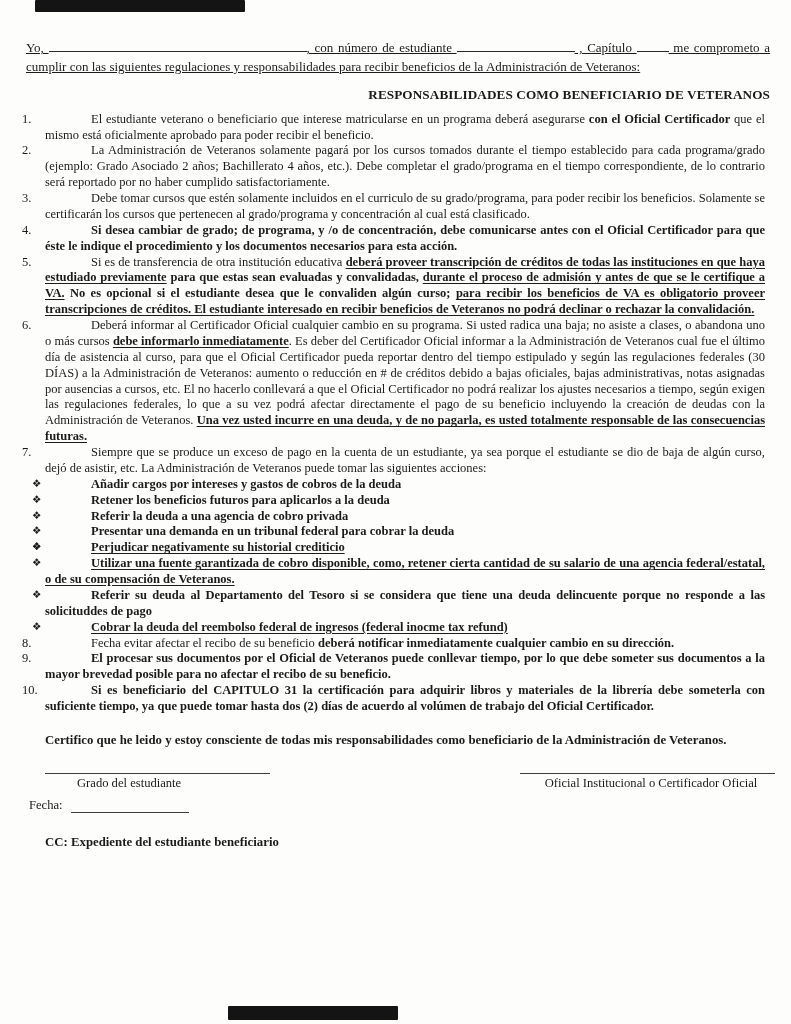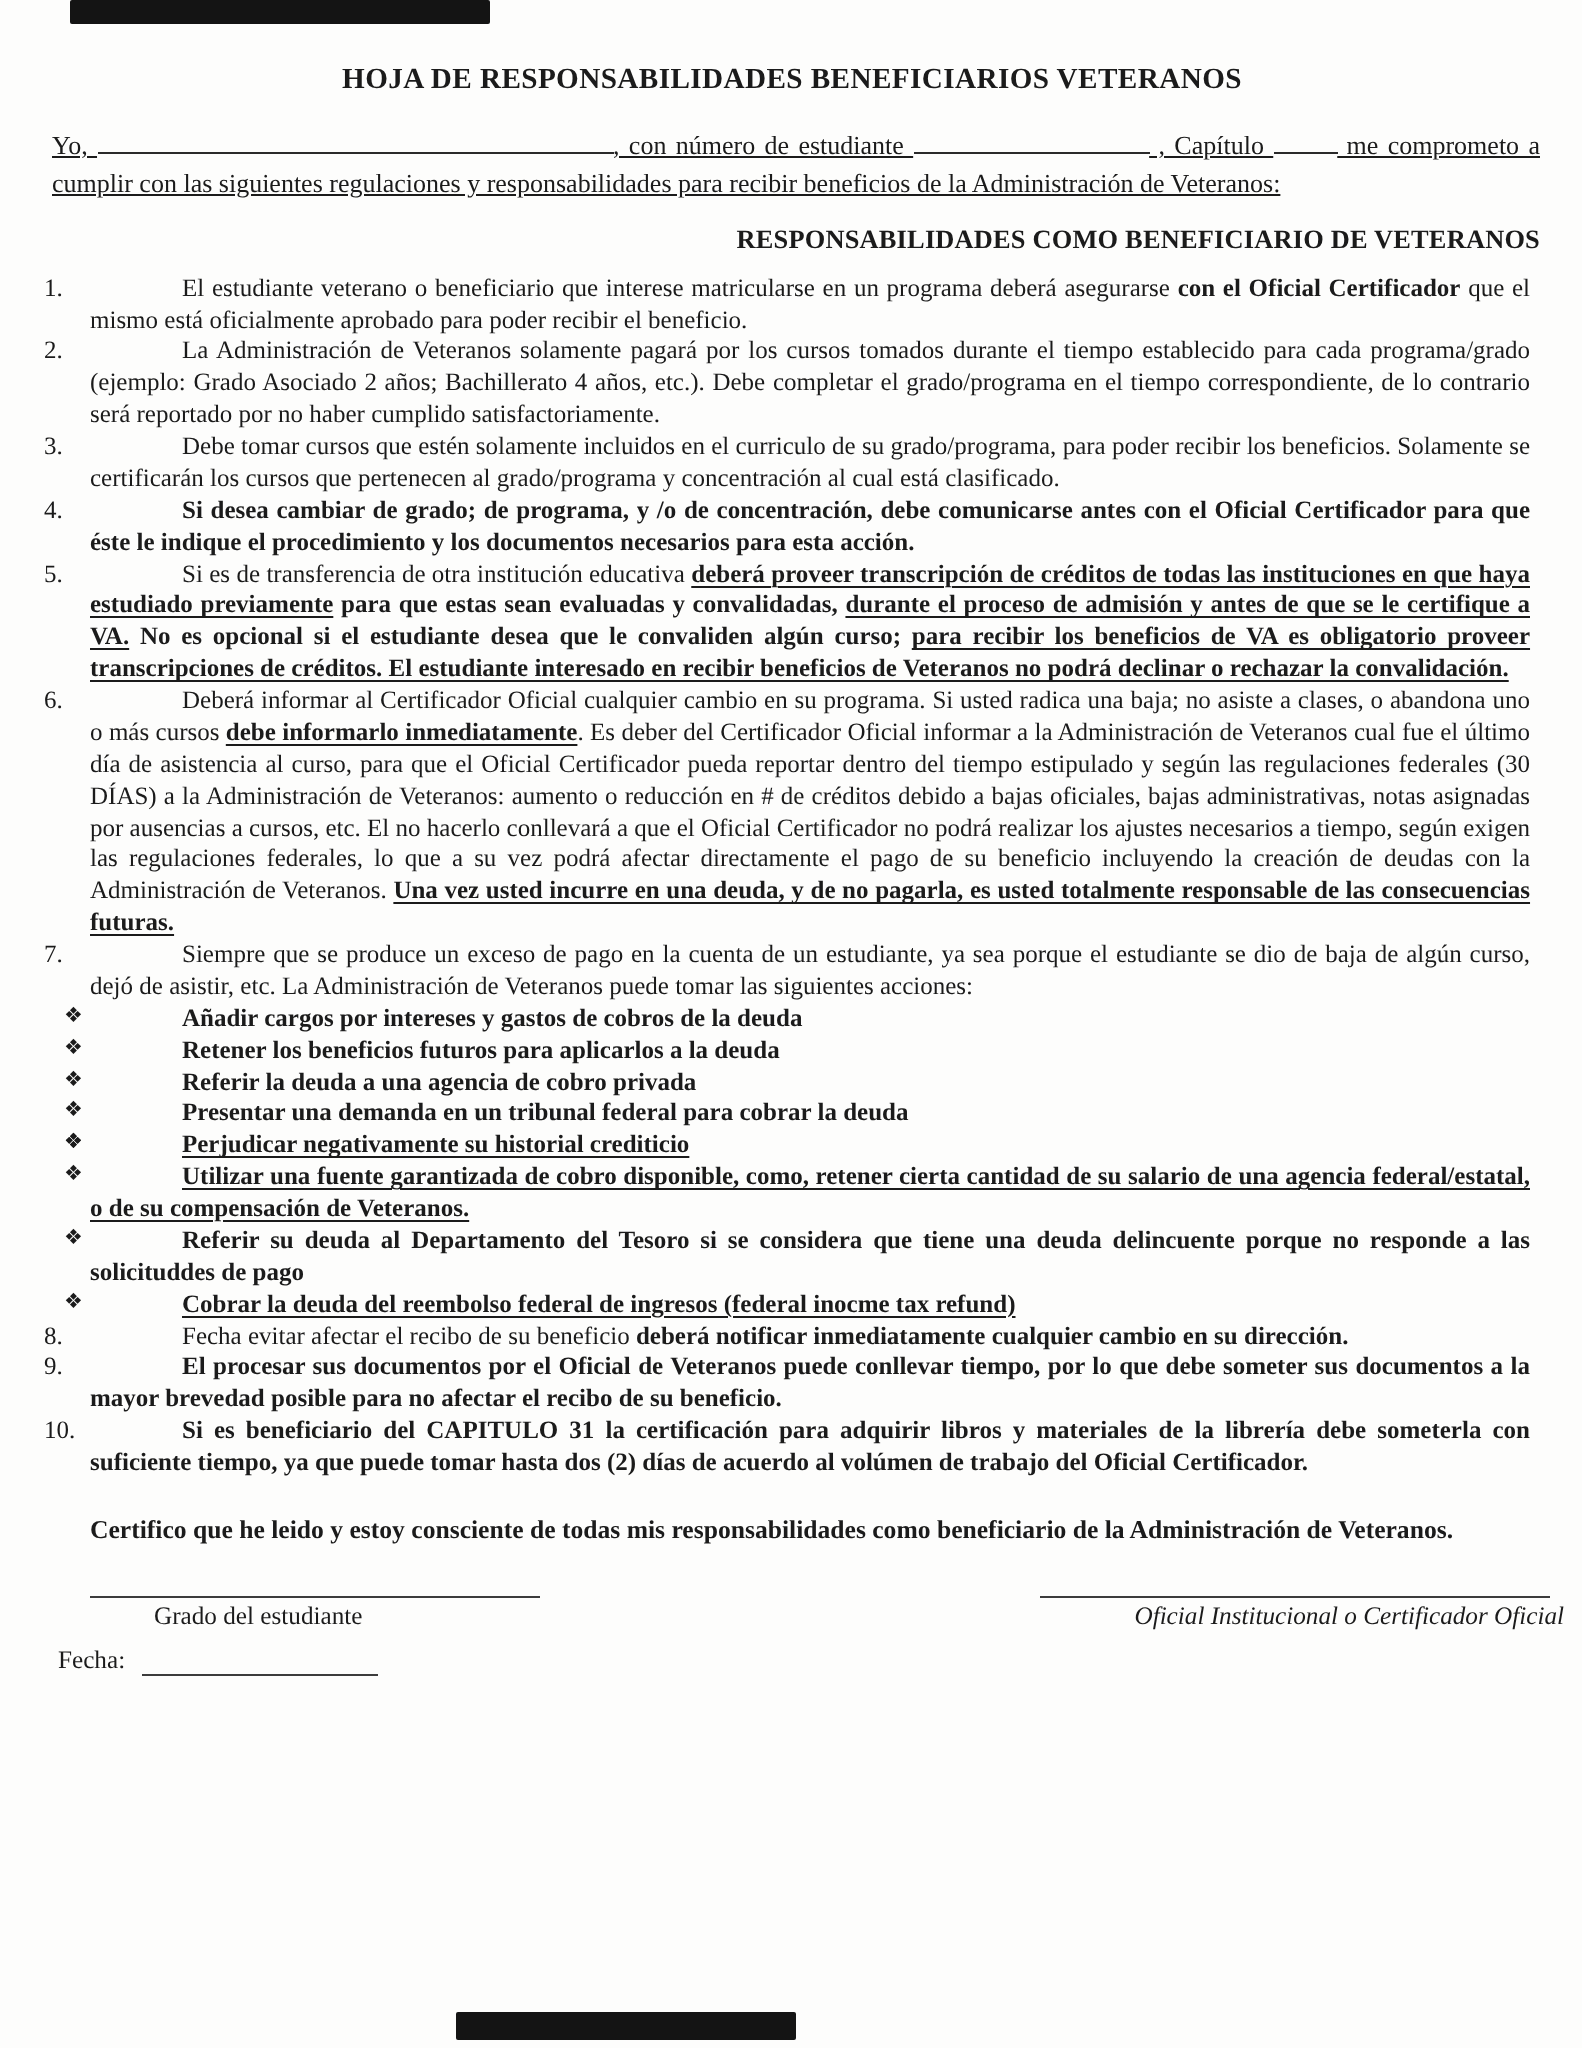--- a/index.html
+++ b/index.html
@@ -35,33 +35,32 @@
   .u{text-decoration:underline;text-underline-offset:2px;text-decoration-thickness:1.2px;}
   .certify{
     margin:17px 0 0 23px;width:720px;font-size:12.8px;line-height:1.3;text-align:justify;
   }
   .sigs{display:flex;justify-content:space-between;margin:24px 0 0 23px;width:740px;}
   .sig-left{width:260px;font-size:12.6px;}
   .sig-line{border-top:1.4px solid #3c3c3c;width:225px;height:0;}
   .sig-label-left{padding-left:32px;margin-top:2px;}
   .fecha-row{margin:7px 0 0 -16px;display:flex;align-items:flex-end;gap:8px;}
   .fecha-line{display:inline-block;border-bottom:1.4px solid #3c3c3c;width:118px;height:12px;}
-  .sig-right{width:262px;font-size:12.6px;text-align:right;margin-right:3px;font-style:italic;}
+  .sig-right{width:262px;font-size:12.6px;text-align:center;margin-right:3px;}
   .sig-right .sig-line{width:255px;}
   .sig-label-right{margin-top:2px;}
   .cc{margin:22px 0 0 23px;font-weight:bold;font-size:12.8px;}
 </style>
 </head>
 <body>
 
 <div class="page">
 
   <div class="redact redact-top"></div>
 
-  <h1 class="title">HOJA DE RESPONSABILIDADES BENEFICIARIOS VETERANOS</h1>
 
   <p class="intro"><span class="">Yo, </span><span class="blank" style="width: 258px;"></span><span class="">, con número de estudiante </span><span class="blank" style="width: 118px;"></span><span class=""> , Capítulo </span><span class="blank" style="width: 32px;"></span><span class=""> me comprometo a cumplir con las siguientes regulaciones y responsabilidades  para recibir beneficios de la Administración de Veteranos:</span></p>
 
   <h2 class="heading2">RESPONSABILIDADES COMO BENEFICIARIO DE VETERANOS</h2>
 
   <div class="blocks" id="blocks">
       <div class="item"><span class="num">1.</span><span><span class="">El estudiante veterano o beneficiario que interese matricularse en un programa deberá asegurarse </span><span class="b ">con el Oficial Certificador</span><span class=""> que el mismo está oficialmente aprobado para poder recibir el beneficio.</span></span></div>
       <div class="item"><span class="num">2.</span><span><span class="">La Administración de Veteranos solamente pagará por los cursos tomados durante el tiempo establecido para cada programa/grado (ejemplo: Grado Asociado 2 años; Bachillerato 4 años, etc.). Debe completar el grado/programa en el tiempo correspondiente, de lo contrario será reportado por no haber cumplido satisfactoriamente.</span></span></div>
       <div class="item"><span class="num">3.</span><span><span class="">Debe tomar cursos que estén solamente incluidos en el curriculo de su grado/programa, para poder recibir los beneficios. Solamente se certificarán los cursos que pertenecen al grado/programa y concentración al cual está clasificado.</span></span></div>
       <div class="item"><span class="num">4.</span><span><span class="b ">Si desea cambiar de grado; de programa, y /o de concentración, debe comunicarse antes con el Oficial Certificador para que éste le indique el procedimiento y los documentos necesarios para esta acción.</span></span></div>
@@ -92,16 +91,17 @@
         <span>Fecha:</span>
         <span class="fecha-line"></span>
       </div>
     </div>
     <div class="sig-right">
       <div class="sig-line"></div>
       <div class="sig-label-right">Oficial Institucional o Certificador Oficial</div>
     </div>
   </div>
 
+  <p class="cc">CC: Expediente del estudiante beneficiario</p>
 
   <div class="redact redact-bottom"></div>
 
 </div>
 
 </body></html>

